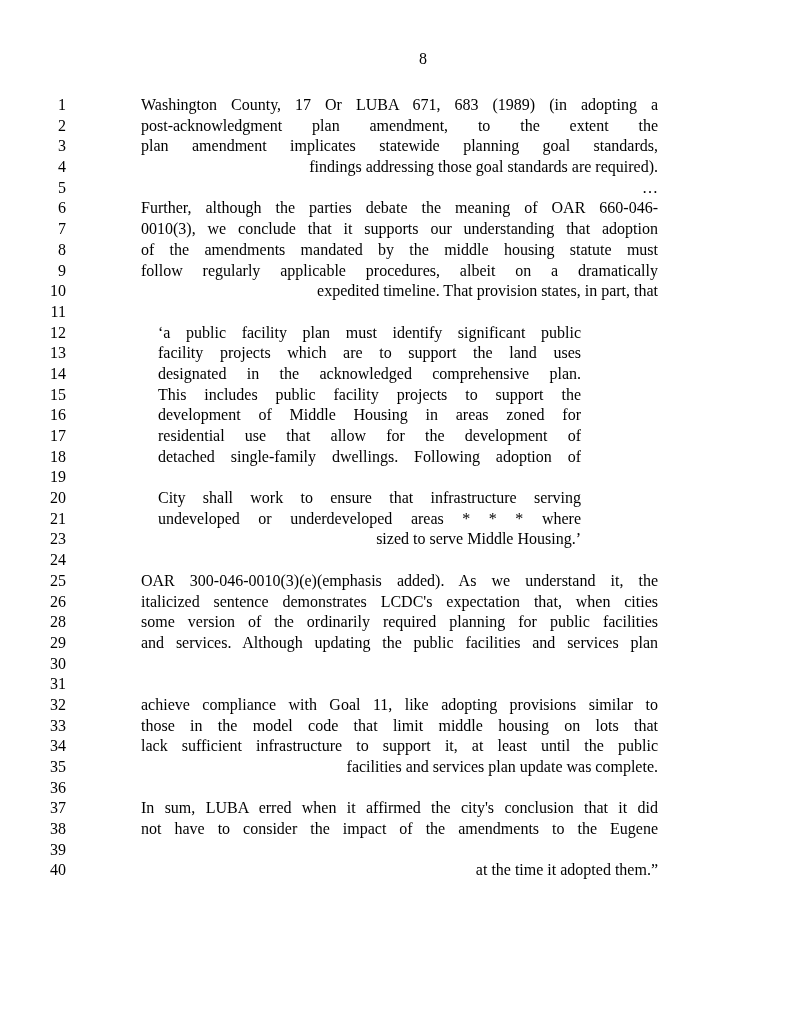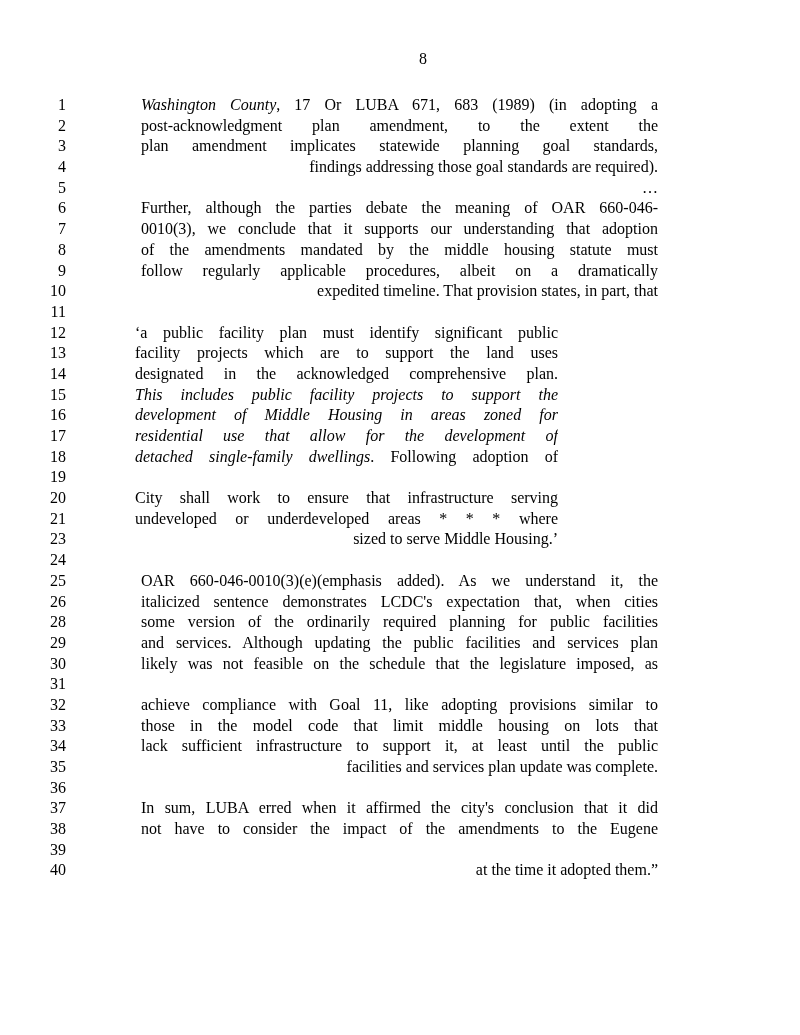--- a/index.html
+++ b/index.html
@@ -51,25 +51,24 @@
     height: 20.7px;
     overflow: hidden;
     font-size: 16px;
     text-align: right;
   }
   .text.justify {
     text-align: justify;
     text-align-last: justify;
   }
   .text.quote {
-    margin-left: 69px;
+    margin-left: 92px;
     width: 423px;
   }
   .it {
-    font-style: italic;
   }
 </style>
 </head>
 <body>
 
 <div class="page">
   <div class="page-number">8</div>
   <div class="content">
       <div class="line">
         <span class="num">1</span>
@@ -157,37 +156,36 @@
       <div class="line">
         <span class="num">23</span>
         <span class="text quote"><span>sized to serve Middle Housing.’</span></span>
       </div>
       <div class="line">
         <span class="num">24</span>
         <span class="text"></span>
       </div>
       <div class="line">
         <span class="num">25</span>
-        <span class="text justify"><span>OAR 660-046-0010(3)(e)(emphasis added). As we understand it, the</span></span>
+        <span class="text justify"><span>OAR 300-046-0010(3)(e)(emphasis added). As we understand it, the</span></span>
       </div>
       <div class="line">
         <span class="num">26</span>
         <span class="text justify"><span>italicized sentence demonstrates LCDC's expectation that, when cities</span></span>
       </div>
       <div class="line">
         <span class="num">28</span>
         <span class="text justify"><span>some version of the ordinarily required planning for public facilities</span></span>
       </div>
       <div class="line">
         <span class="num">29</span>
         <span class="text justify"><span>and services. Although updating the public facilities and services plan</span></span>
       </div>
       <div class="line">
         <span class="num">30</span>
-        <span class="text justify"><span>likely was not feasible on the schedule that the legislature imposed, as</span></span>
       </div>
       <div class="line">
         <span class="num">31</span>
       </div>
       <div class="line">
         <span class="num">32</span>
         <span class="text justify"><span>achieve compliance with Goal 11, like adopting provisions similar to</span></span>
       </div>
       <div class="line">
         <span class="num">33</span>

